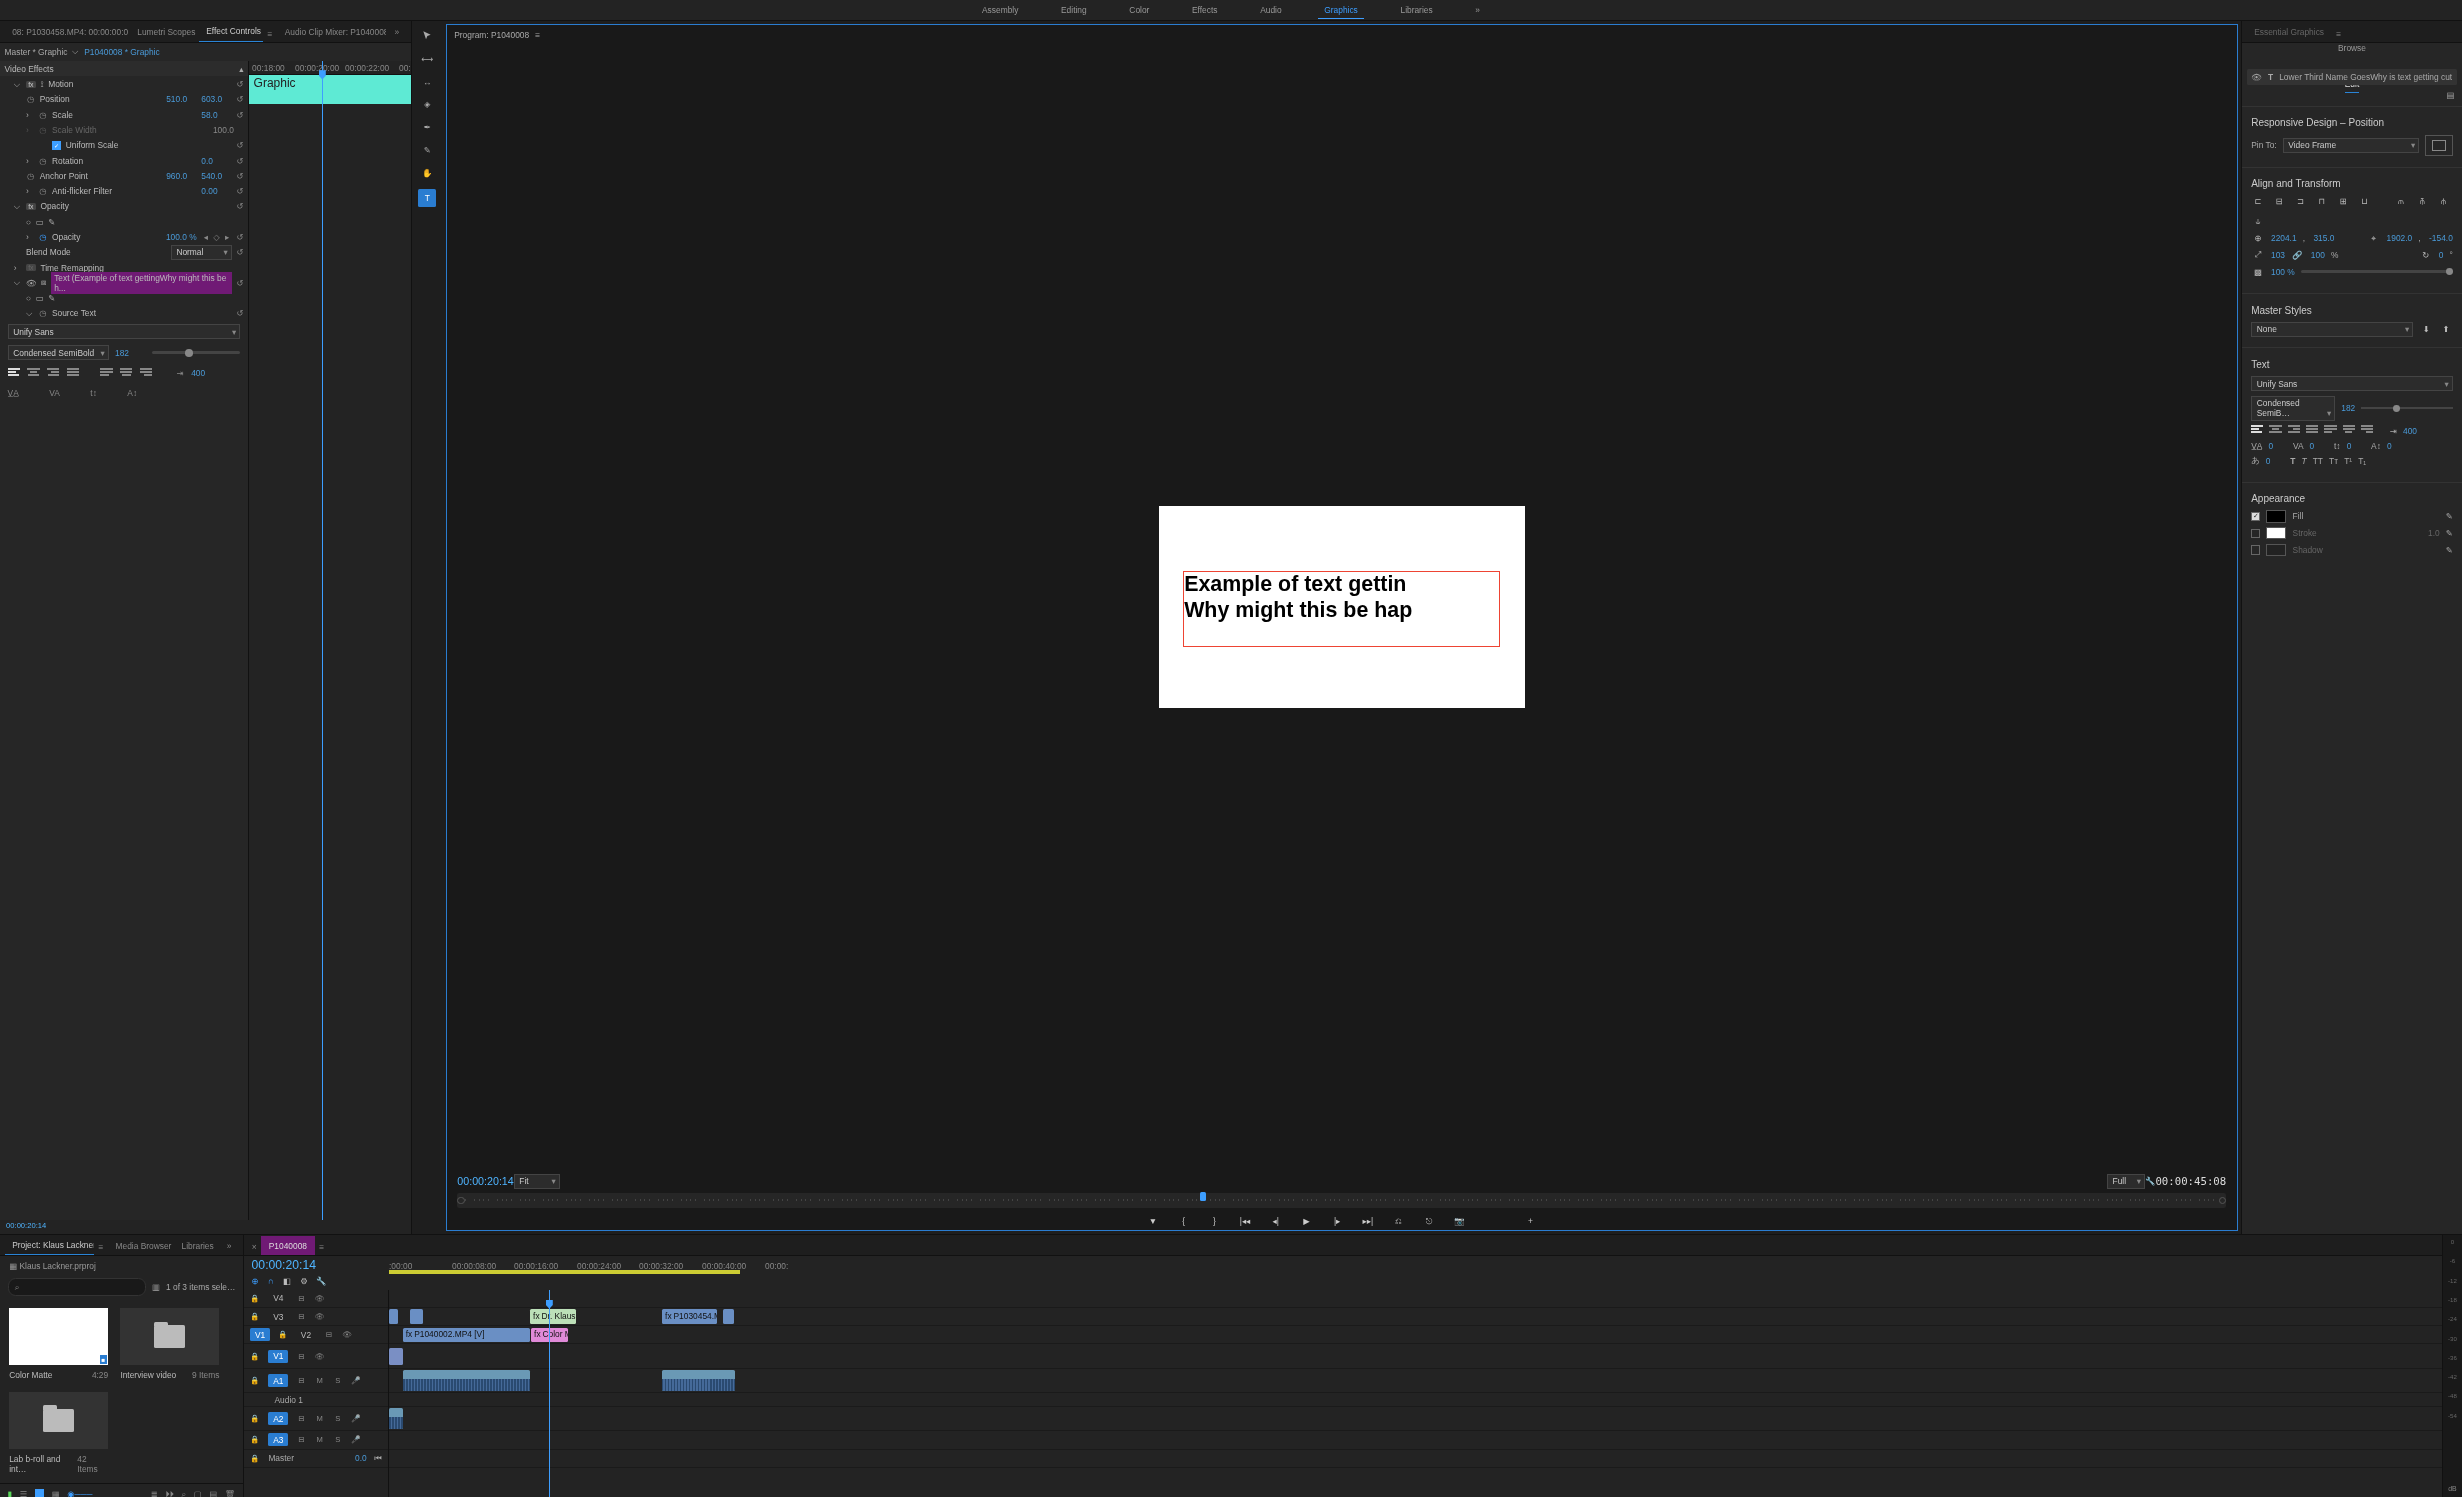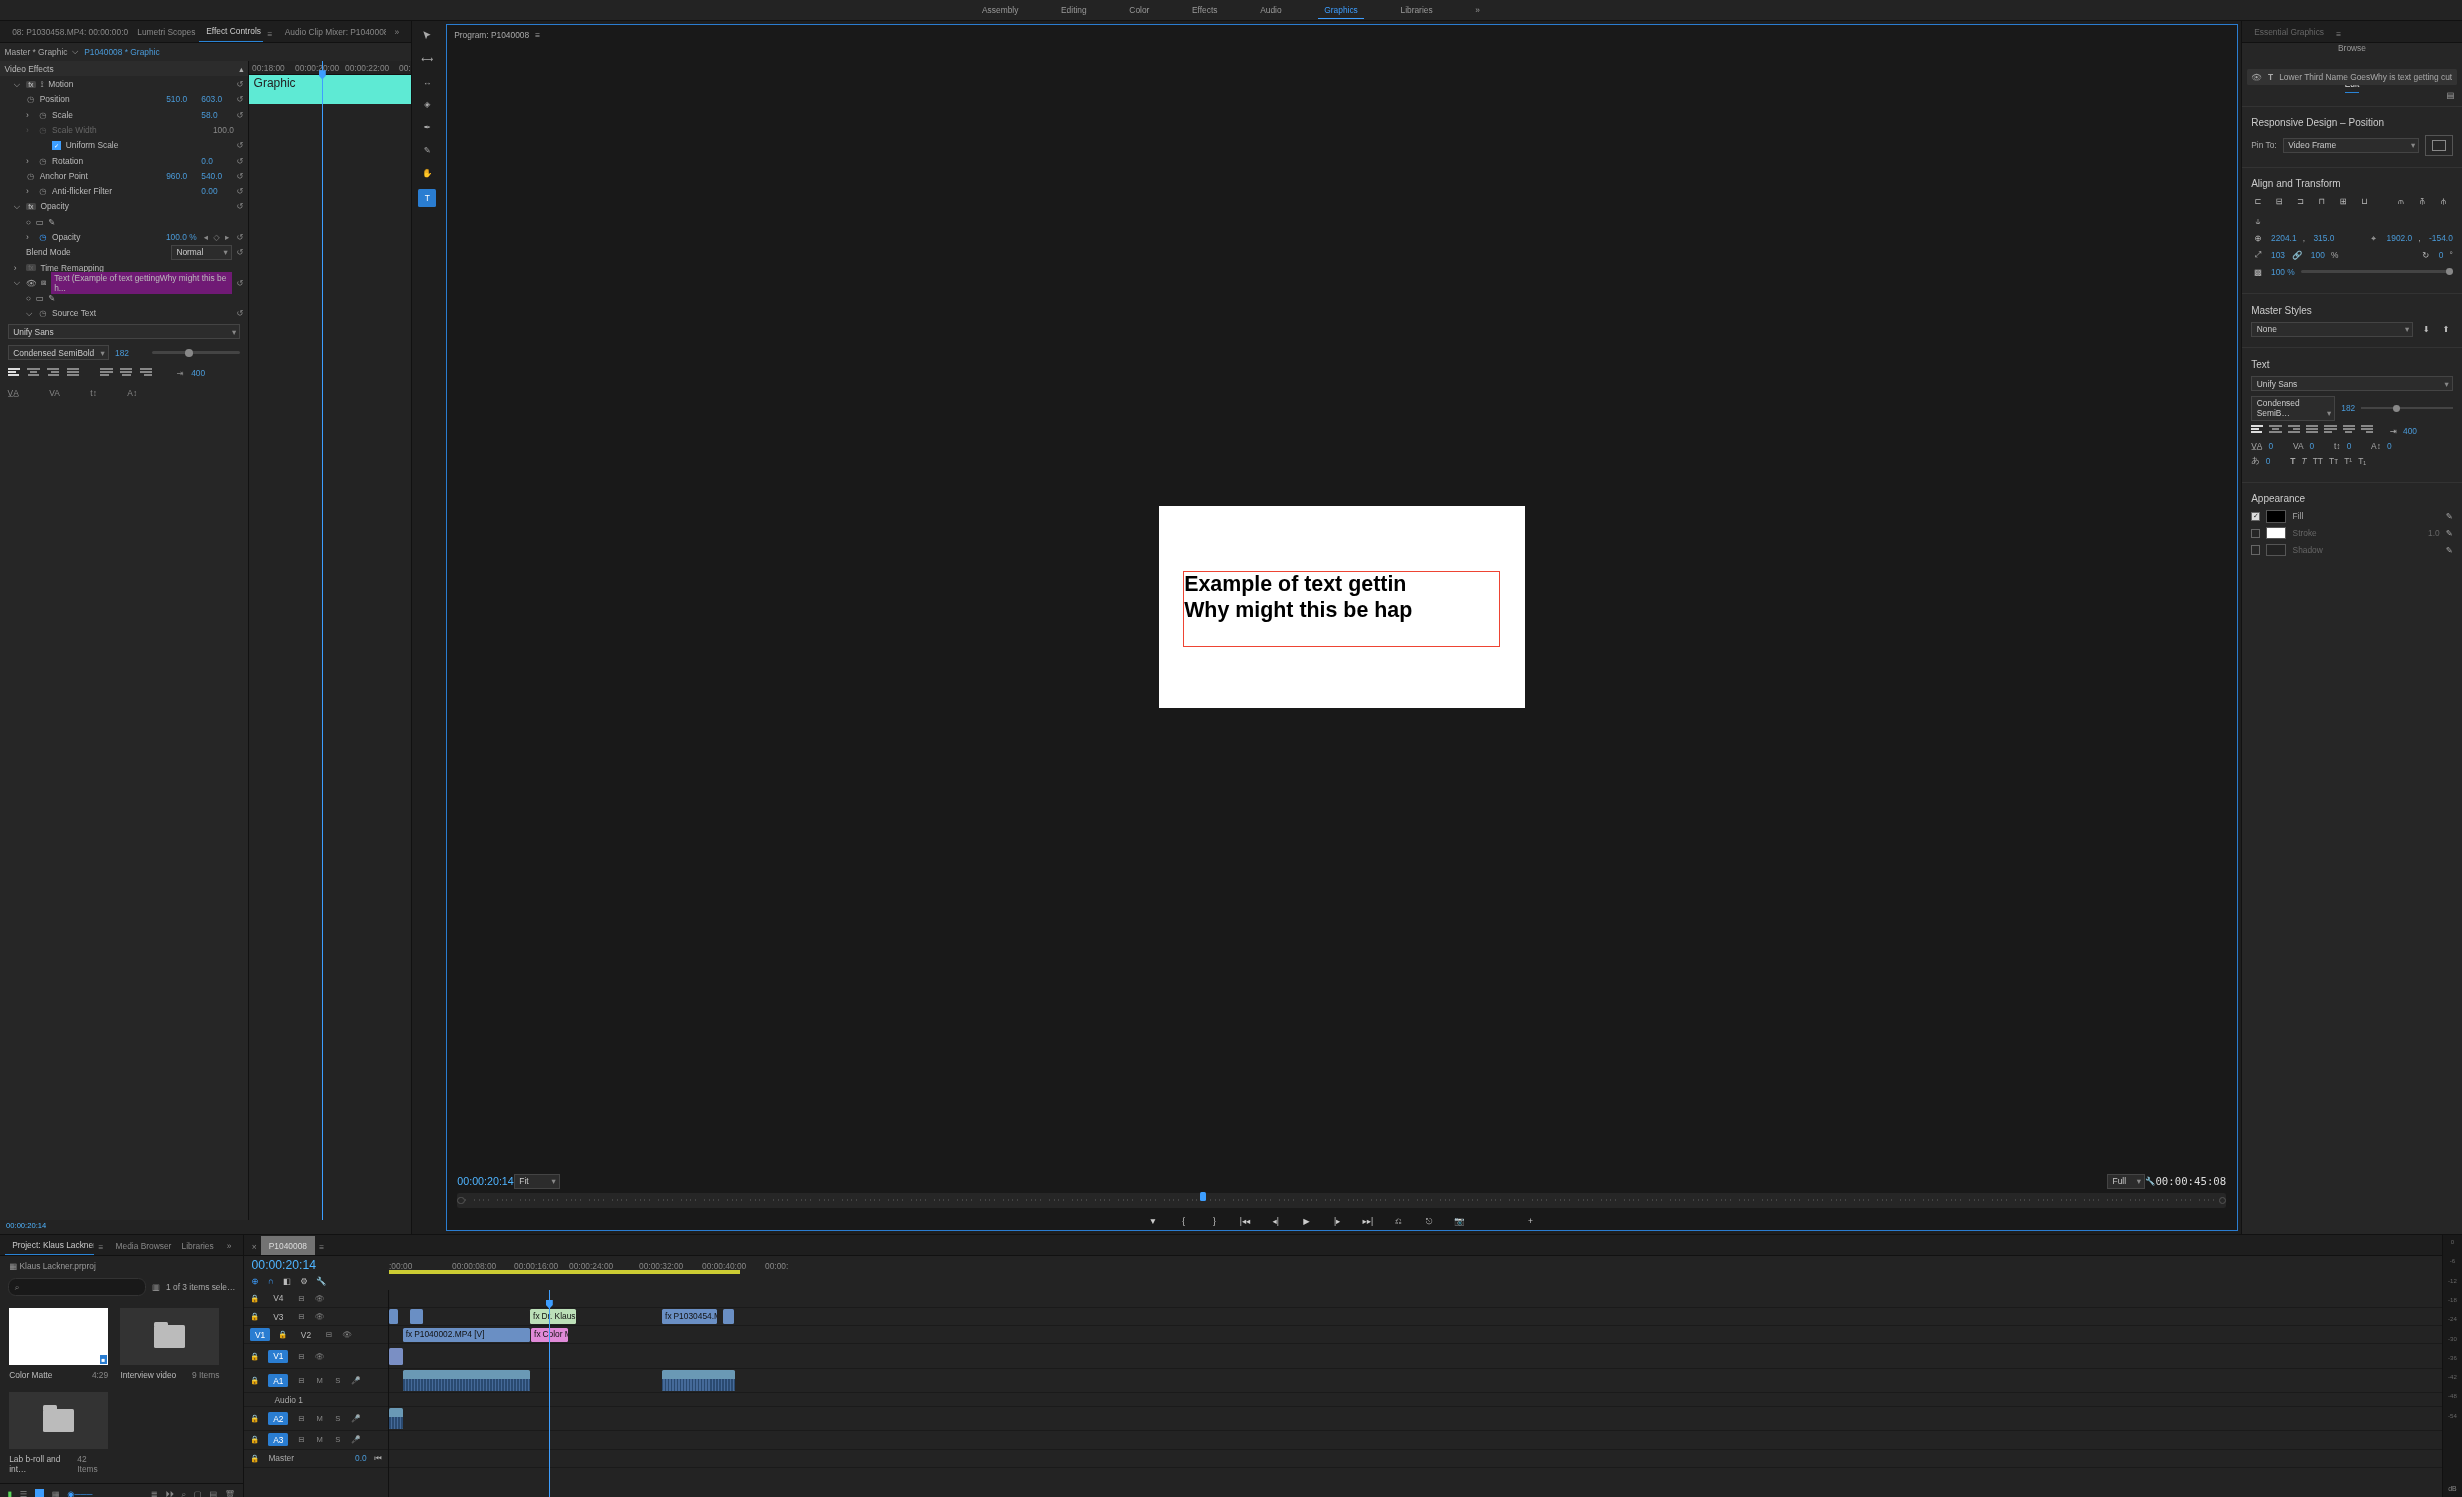--- a/index.html
+++ b/index.html
@@ -14,21 +14,21 @@
 
 .main { flex: 1; display: flex; min-height: 0; }
 .left-col { width: 412px; display: flex; flex-direction: column; border-right: 0.8px solid #111; }
 .center-col { flex: 1; display: flex; flex-direction: column; }
 .right-col { width: 221px; background: #262626; border-left: 0.8px solid #111; display: flex; flex-direction: column; overflow: hidden; }
 
 
 .panel-tabs { display: flex; background: #1e1e1e; border-bottom: 0.8px solid #111; height: 21.4px; align-items: flex-end; font-size: 8.4px; gap: 1.5px; padding: 0 4.6px; }
 .tab { padding: 4.6px 7.6px; color: #888; cursor: pointer; white-space: nowrap; overflow: hidden; }
 .tab.active { color: #ccc; border-bottom: 1.5px solid #2a84d6; }
-.tab.active-panel { background: #737373; color: #ddd; }
+.tab.active-panel { background: #701a75; color: #ddd; }
 .tab-menu-icon { color: #888; padding: 3.1px; }
 
 
 .effect-controls { flex: 1; background: #262626; overflow: hidden; display: flex; flex-direction: column; }
 .ec-header { height: 18.3px; display: flex; align-items: center; padding: 0 4.6px; gap: 4.6px; font-size: 8.4px; }
 .ec-header .link { color: #4a9ad8; }
 .ec-body { flex: 1; display: flex; min-height: 0; }
 .ec-props { width: 248px; overflow: auto; }
 .ec-timeline { flex: 1; background: #232323; border-left: 0.8px solid #111; position: relative; }
 .ec-row { display: flex; align-items: center; height: 15.3px; padding: 0 4.6px; gap: 4.6px; }
@@ -717,21 +717,21 @@
             <span class="ic">◧</span>
             <span class="ic">⚙</span>
             <span class="ic">🔧</span>
           </div>
         </div>
         <div class="tracks" style="height:27.5px;">
           <div class="tl-ruler">
             <span class="t" style="left:0">:00:00</span>
             <span class="t" style="left:63px">00:00:08:00</span>
             <span class="t" style="left:125px">00:00:16:00</span>
-            <span class="t" style="left:180px">00:00:24:00</span>
+            <span class="t" style="left:188px">00:00:24:00</span>
             <span class="t" style="left:250px">00:00:32:00</span>
             <span class="t" style="left:313px">00:00:40:00</span>
             <span class="t" style="left:376px">00:00:</span>
             <div class="tl-workarea" style="left:0; width:351px;"></div>
           </div>
         </div>
       </div>
 
       <div class="tl-body">
         <div class="track-headers">

